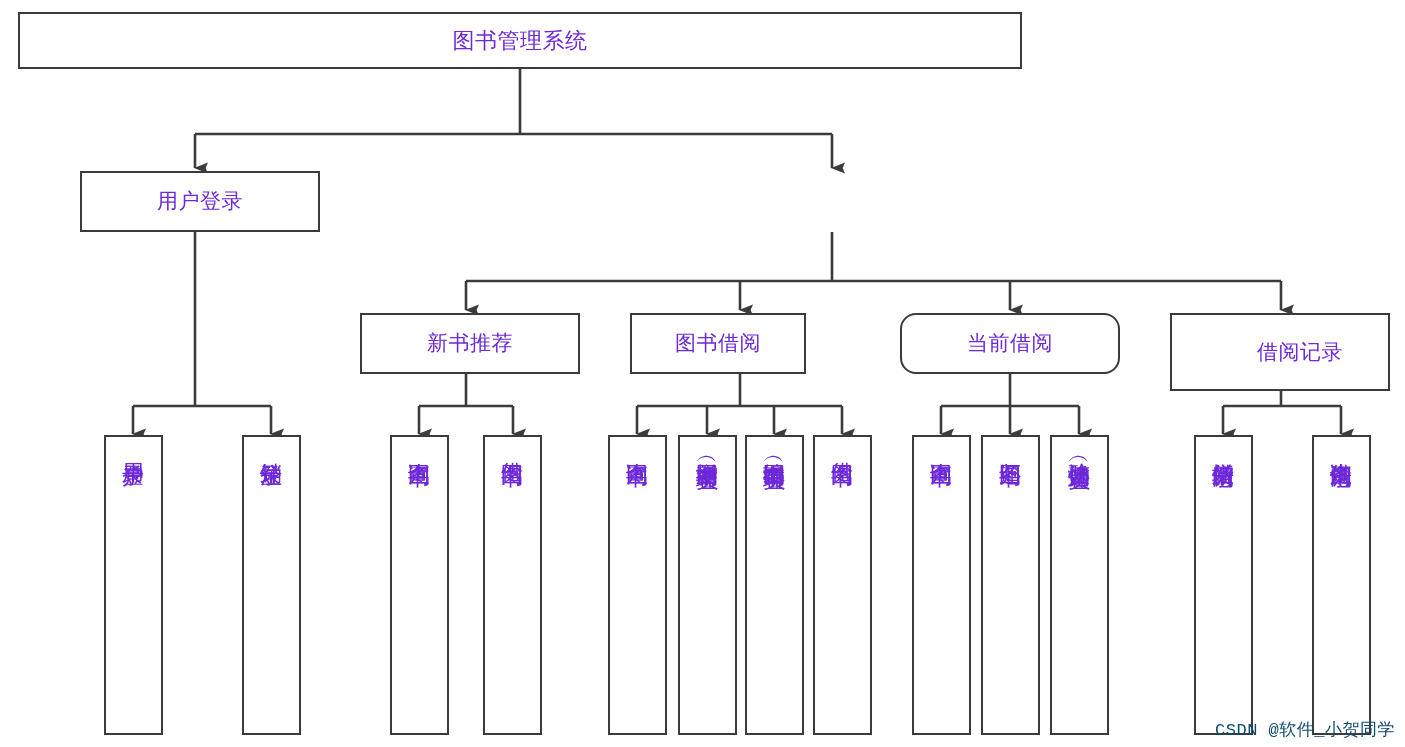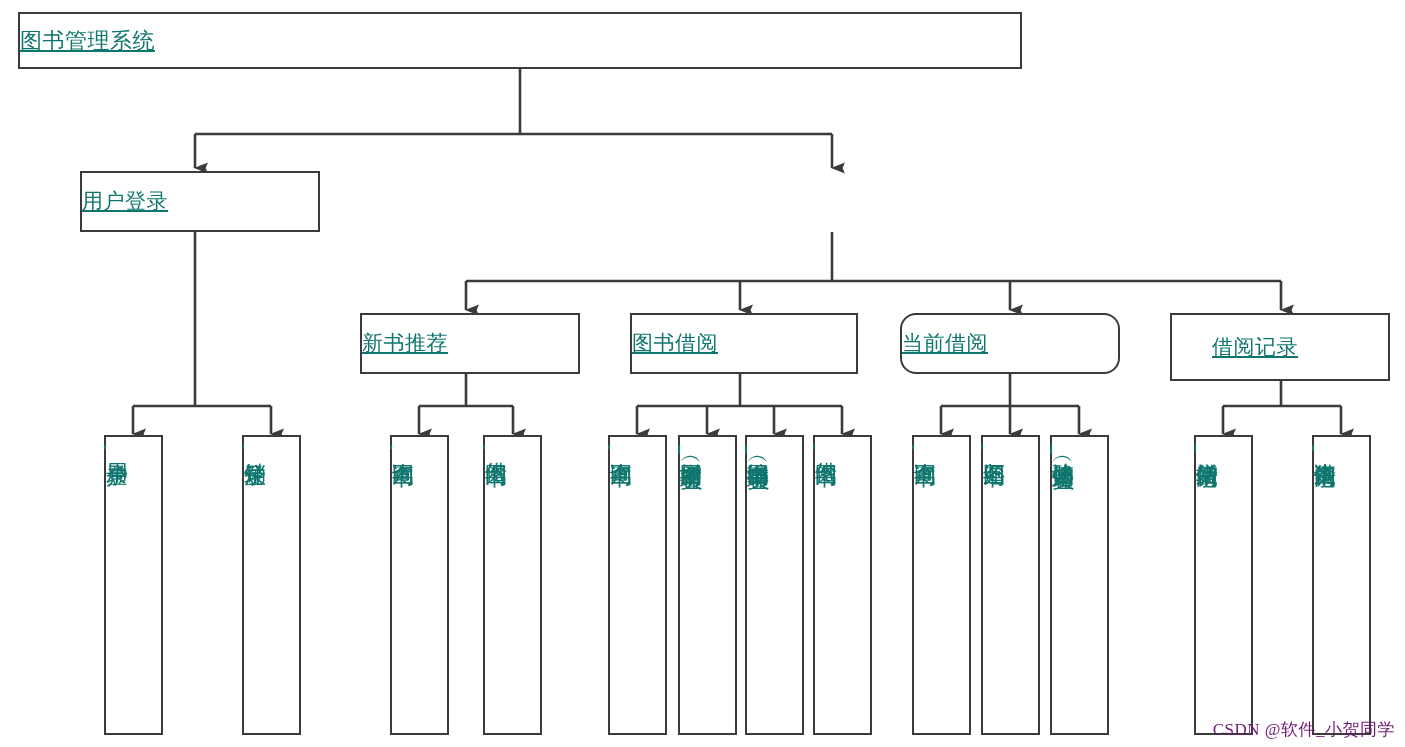--- a/index.html
+++ b/index.html
@@ -27,23 +27,23 @@
     height: 747px;
     pointer-events: none;
   }
   .node {
     position: absolute;
     box-sizing: border-box;
     border: 2px solid #3b3b3b;
     background: #ffffff;
     display: flex;
     align-items: center;
-    color: #0f766e;
+    justify-content: center;
+    color: #6d28d9;
     z-index: 2;
-    text-decoration: underline;
   }
   .node-label {
     display: block;
     text-align: center;
     line-height: 1.16;
     letter-spacing: 0.5px;
   }
   
   .node.horiz .node-label {
     writing-mode: horizontal-tb;
@@ -61,25 +61,25 @@
     font-size: 22px;
     line-height: 1.05;
     letter-spacing: 1px;
     white-space: nowrap;
   }
   #watermark {
     position: absolute;
     right: 10px;
     bottom: 6px;
     font-size: 17px;
-    color: #701a75;
+    color: #0c4a6e;
     letter-spacing: 0.5px;
     z-index: 5;
     white-space: nowrap;
-    font-family: Liberation Serif, serif;
+    font-family: Liberation Mono, monospace;
   }
 </style>
 </head>
 <body>
 
 <div id="diagram">
 
   <svg id="edges" viewBox="0 0 1405 747" width="1405" height="747" xmlns="http://www.w3.org/2000/svg">
     <defs>
       <marker id="arrow" viewBox="0 0 12 14" refX="6" refY="13" markerWidth="12" markerHeight="14" orient="auto-start-reverse" markerUnits="userSpaceOnUse">
@@ -135,27 +135,27 @@
     <span class="node-label">图书管理系统</span>
   </div>
 
   <div class="node horiz" style="left:80px; top:171px; width:240px; height:61px;">
     <span class="node-label">用户登录</span>
   </div>
 
   <div class="node horiz" style="left:360px; top:313px; width:220px; height:61px;">
     <span class="node-label">新书推荐</span>
   </div>
-  <div class="node horiz" style="left:630px; top:313px; width:228px; height:61px;">
+  <div class="node horiz" style="left:630px; top:313px; width:176px; height:61px;">
     <span class="node-label">图书借阅</span>
   </div>
   <div class="node horiz" style="left:900px; top:313px; width:220px; height:61px;border-radius:16px;">
     <span class="node-label">当前借阅</span>
   </div>
-  <div class="node horiz" style="left:1170px; top:313px; width:220px; height:68px;padding-left:40px;">
+  <div class="node horiz" style="left:1170px; top:313px; width:220px; height:78px;padding-left:40px;">
     <span class="node-label">借阅记录</span>
   </div>
 
   <div class="node vert" style="left:104px; top:435px; width:59px; height:300px;">
     <span class="node-label">用户登录</span>
   </div>
   <div class="node vert" style="left:242px; top:435px; width:59px; height:300px;">
     <span class="node-label">注销登录</span>
   </div>
 

